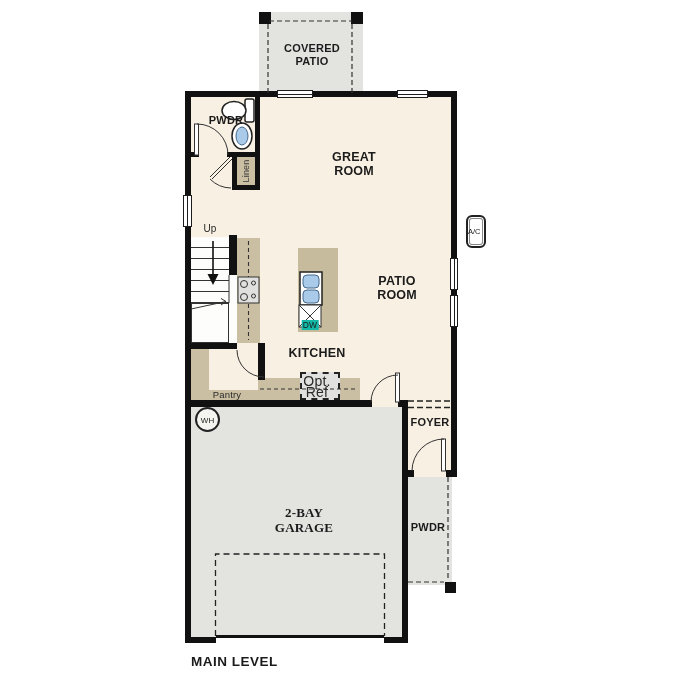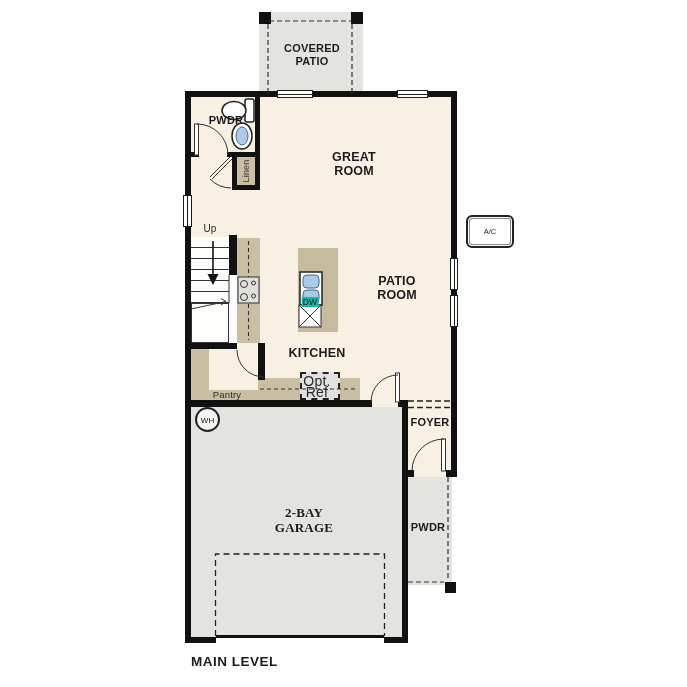--- a/index.html
+++ b/index.html
@@ -132,21 +132,21 @@
     <rect x="300" y="272" width="22" height="33" fill="#fff" stroke="#222" stroke-width="1.5"></rect>
     <rect x="303" y="275" width="16" height="13" rx="4" fill="#a9cbe9" stroke="#46688c" stroke-width="1"></rect>
     <rect x="303" y="290" width="16" height="13" rx="4" fill="#a9cbe9" stroke="#46688c" stroke-width="1"></rect>
     <rect x="299" y="305" width="22" height="22" fill="#fff" stroke="#333" stroke-width="1"></rect>
     <path d="M299,305 L321,327 M321,305 L299,327" stroke="#333" stroke-width="1"></path>
   </svg>
 
   <div class="box" style="left:195px; top:407px; width:25px; height:25px; border:2px solid #222; border-radius:50%; background:#f4f4f1; text-align:center;">
     <span style="font-size:8px; line-height:21px; color:#1b1b1b;">WH</span>
   </div>
-  <div class="box" style="left:466px; top:215px; width:48px; height:33px; border:2px solid #222; border-radius:6px; background:#fff; text-align:center; box-shadow:inset 0 0 0 1px #fff, inset 0 0 0 2px #888;">
+  <div class="box" style="left:466px; top:215px; width:20px; height:33px; border:2px solid #222; border-radius:6px; background:#fff; box-shadow:inset 0 0 0 1px #fff, inset 0 0 0 2px #888;">
     <span style="font-size:7.5px; line-height:29px; color:#1b1b1b;">A/C</span>
   </div>
 
   <div class="lbl" style="left:312px; top:42px; font-size:11px; line-height:13px;">
     <span>COVERED</span>
       <span>PATIO</span>
   </div>
   <div class="lbl" style="left:226px; top:114px; font-size:11px;">PWDR</div>
   <div class="lbl reg" style="left:246px; top:171px; font-size:9px; transform:translate(-50%,-50%) rotate(-90deg); color:#3a3a3a;">Linen</div>
   <div class="lbl reg" style="left:210px; top:223px; font-size:10px;">Up</div>
@@ -157,21 +157,21 @@
   <div class="lbl" style="left:397px; top:274px; font-size:12.5px; line-height:14px;">
     <span>PATIO</span>
       <span>ROOM</span>
   </div>
   <div class="lbl" style="left:317px; top:346px; font-size:12.5px;">KITCHEN</div>
   <div class="lbl reg" style="left:227px; top:389px; font-size:9.5px;">Pantry</div>
   <div class="lbl reg" style="left:317px; top:376px; font-size:14px; line-height:10.5px;">
     <span>Opt.</span>
       <span>Ref</span>
   </div>
-  <div class="lbl reg" style="left:310px; top:297px; font-size:8.5px; background:#14b8a6; padding:0 1px; color:#1b1b1b;">DW</div>
+  <div class="lbl reg" style="left:310px; top:320px; font-size:8.5px; background:#14b8a6; padding:0 1px; color:#1b1b1b;">DW</div>
   <div class="lbl" style="left:430px; top:416px; font-size:11px;">FOYER</div>
   <div class="lbl" style="left:428px; top:521px; font-size:11px;">PWDR</div>
   <div class="lbl" style="left:304px; top:506px; font-size:13px; line-height:14.5px;font-family:Liberation Serif, serif;">
     <span>2-BAY</span>
       <span>GARAGE</span>
   </div>
   <div class="lbl" style="left:191px; top:654px; font-size:13.5px; transform:none; text-align:left; letter-spacing:0.5px;">MAIN LEVEL</div>
 
 </div>
 

